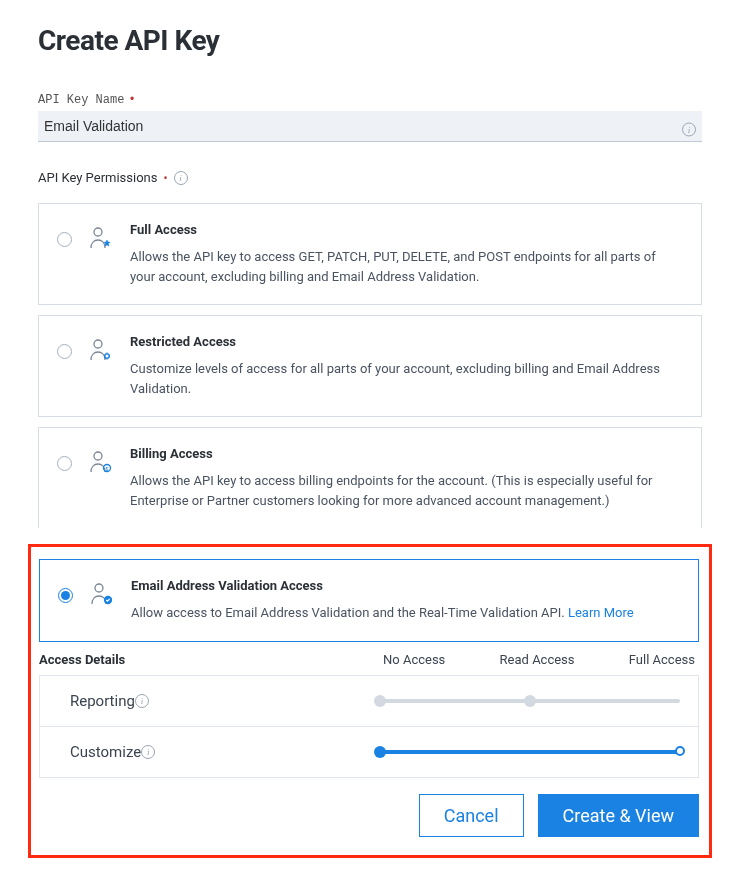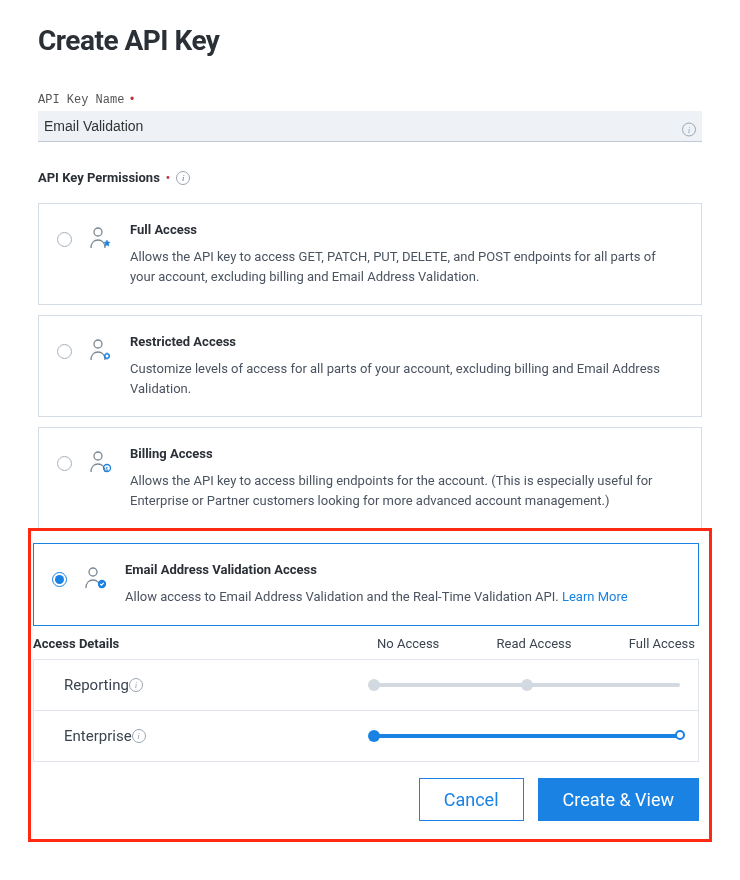--- a/index.html
+++ b/index.html
@@ -47,21 +47,21 @@
     }
     .input-info-icon {
       position: absolute;
       right: 6px;
       top: 50%;
       transform: translateY(-50%);
       color: #9aa5b1;
     }
     .section-label {
       font-size: 13px;
-      font-weight: 700;
+      font-weight: 400;
       color: #2b3037;
       display: flex;
       align-items: center;
       gap: 6px;
       margin-bottom: 18px;
     }
     .info-circle {
       display: inline-flex;
       width: 14px; height: 14px;
       border: 1px solid #9aa5b1;
@@ -121,22 +121,22 @@
       color: #4a5360;
       line-height: 1.5;
     }
     .perm-desc a {
       color: #1a82e2;
       text-decoration: none;
     }
 
     .highlight-box {
       border: 3px solid #ff2a12;
-      padding: 12px 10px 18px 2px;
-      margin: 0 -10px;
+      padding: 12px 10px 18px 8px;
+      margin: 16px -10px;
     }
 
     .access-header {
       display: flex;
       align-items: center;
       font-size: 13px;
       color: #2b3037;
       margin-top: 10px;
       margin-bottom: 8px;
     }
@@ -333,21 +333,21 @@
         <span class="info-circle">i</span>
       </div>
       <div class="slider-wrap">
         <div class="slider-track"></div>
         <div class="slider-knob" style="left:0%;"></div>
         <div class="slider-knob" style="left:50%;"></div>
       </div>
     </div>
     <div class="access-row">
       <div class="access-row-label">
-        <span>Enterprise</span>
+        <span>Customize</span>
         <span class="info-circle">i</span>
       </div>
       <div class="slider-wrap">
         <div class="slider-track"></div>
         <div class="slider-fill" style="width:100%;"></div>
         <div class="slider-knob" style="left:0%; background:#1a82e2;"></div>
         <div class="slider-knob active" style="left:100%;"></div>
       </div>
     </div>
   </div>

